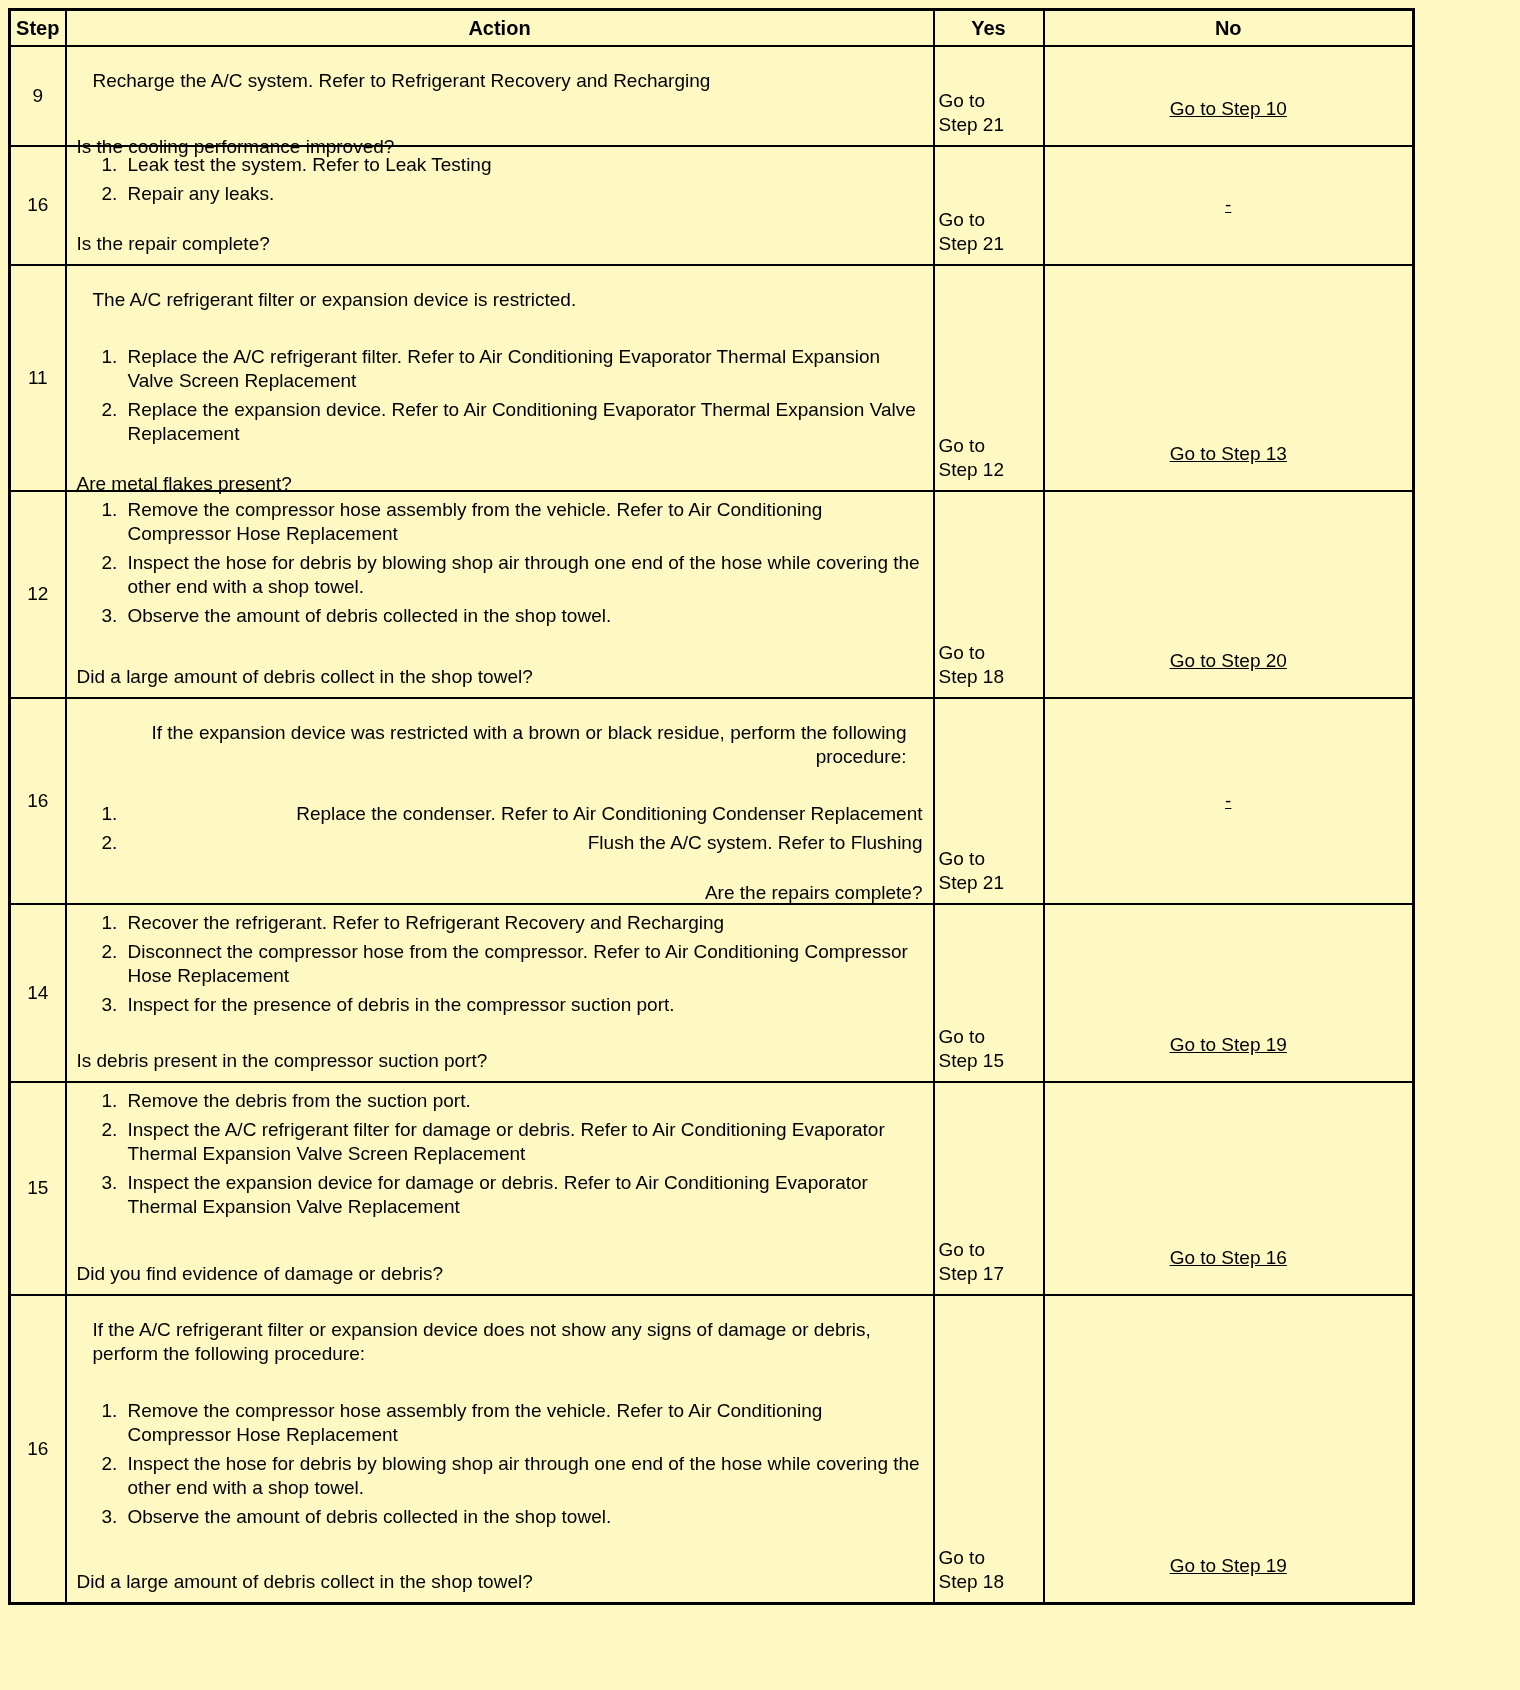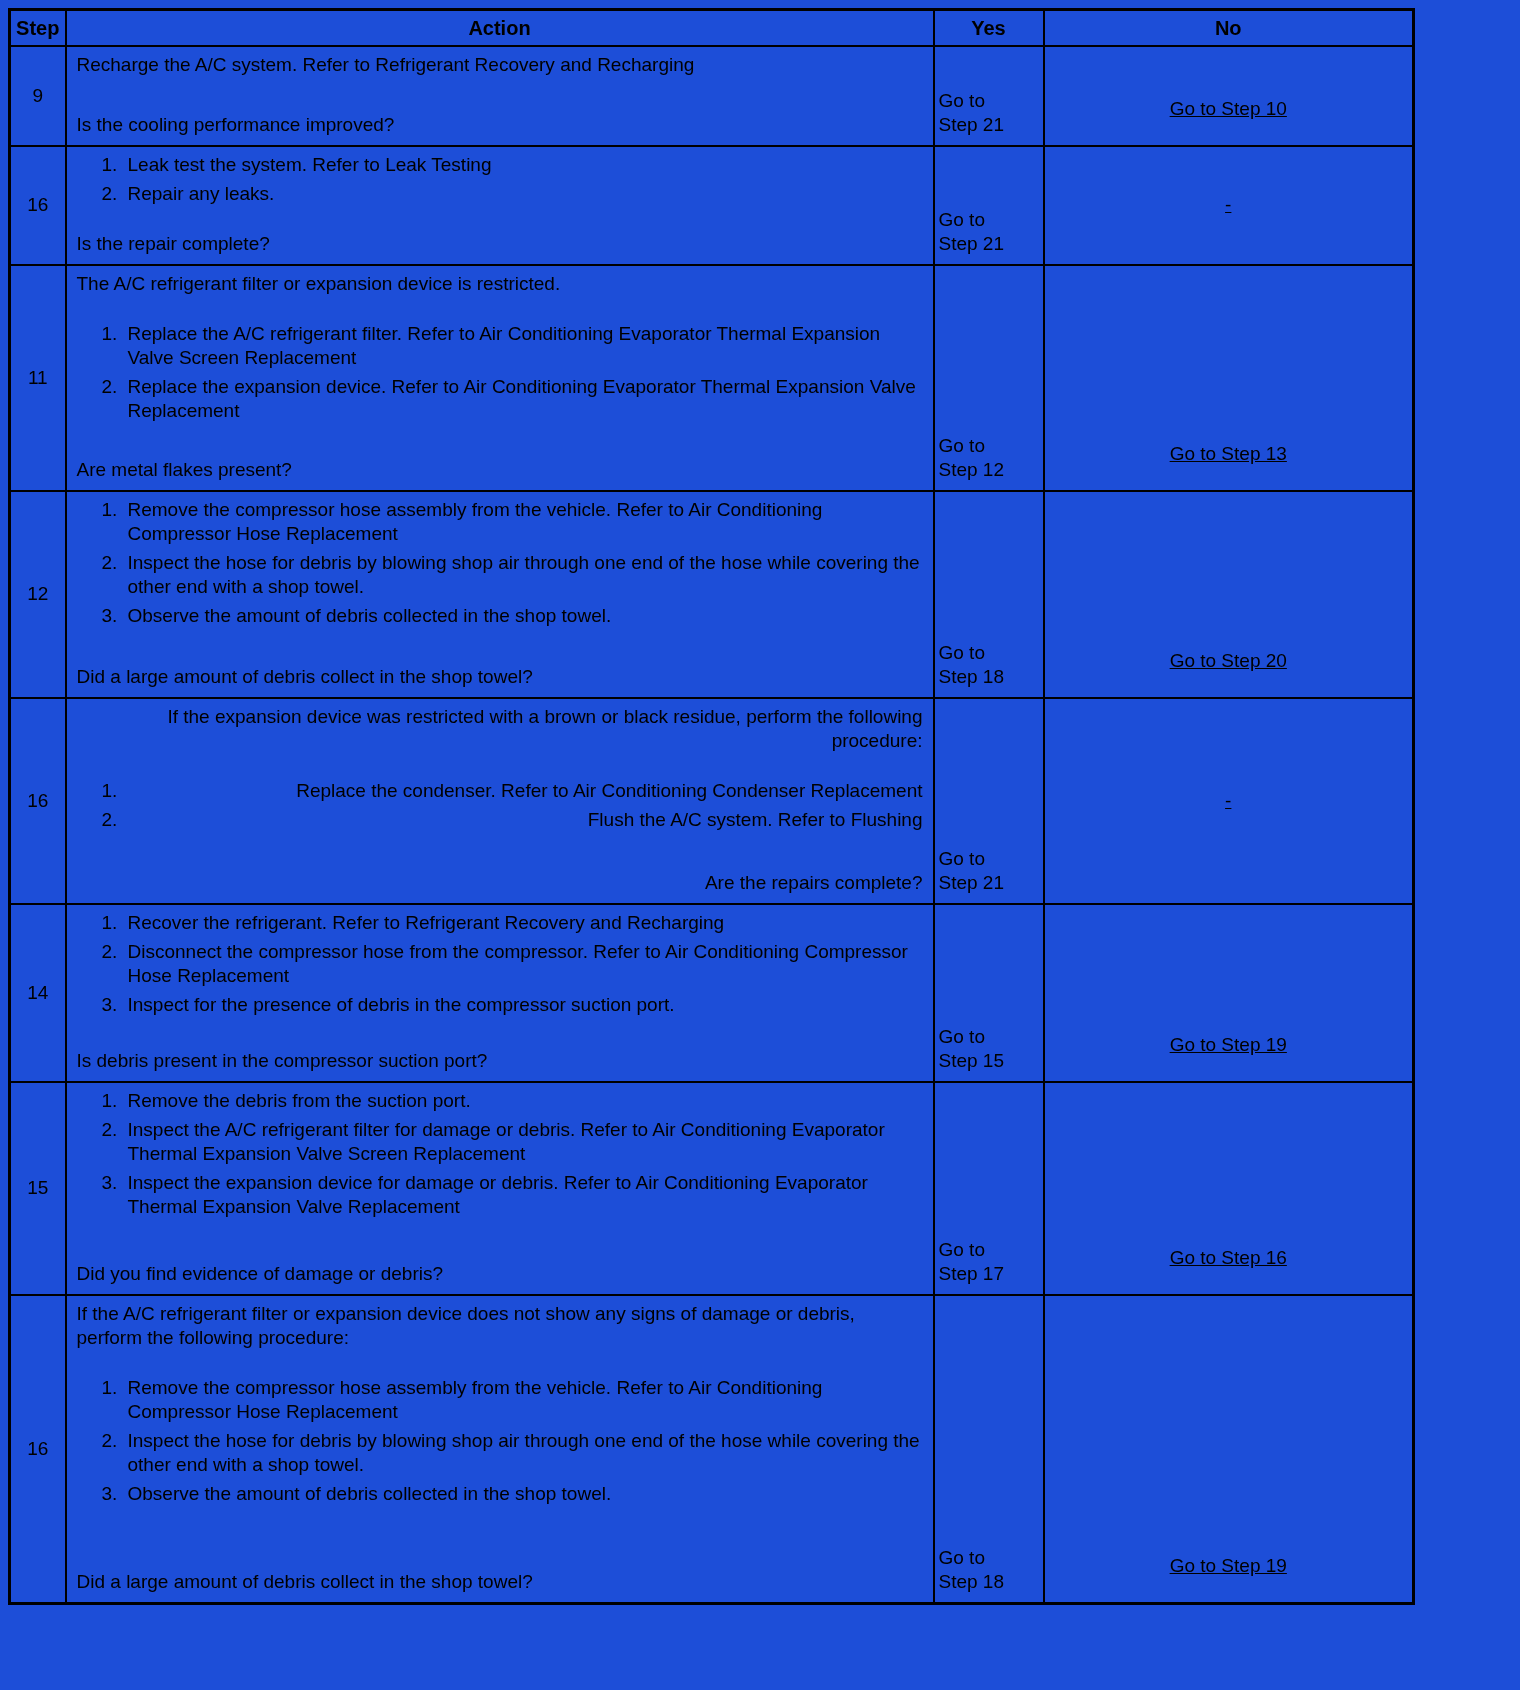--- a/index.html
+++ b/index.html
@@ -7,21 +7,21 @@
     padding: 0;
     background: #ffffff;
     color: #000000;
     font-family: "Liberation Sans", sans-serif;
   }
   .page {
     width: 1520px;
     min-height: 1690px;
     box-sizing: border-box;
     padding: 8px 0 0 8px;
-    background: #1d4ed8;
+    background: #fef9c3;
   }
   table.diag-table {
     border-collapse: collapse;
     table-layout: fixed;
     width: 1404px;
     border: 3px solid #000;
     font-size: 19px;
     line-height: 24px;
   }
   th, td {
@@ -43,29 +43,29 @@
     font-size: 19px;
   }
   .cell-action {
     padding: 6px 10px 8px 10px;
   }
   .action-wrap {
     display: flex;
     flex-direction: column;
   }
   .action-wrap .intro {
-    margin: 0;
+    margin: 16px;
   }
   .action-wrap ol {
     list-style: decimal;
     margin: 0;
     padding-left: 46px;
   }
   .action-wrap .intro + ol {
-    margin-top: 26px;
+    margin-top: 17px;
   }
   .action-wrap ol li {
     padding-left: 5px;
     margin-top: 5px;
   }
   .action-wrap ol li:first-child {
     margin-top: 0;
   }
   .action-wrap .question {
     margin-top: auto;

